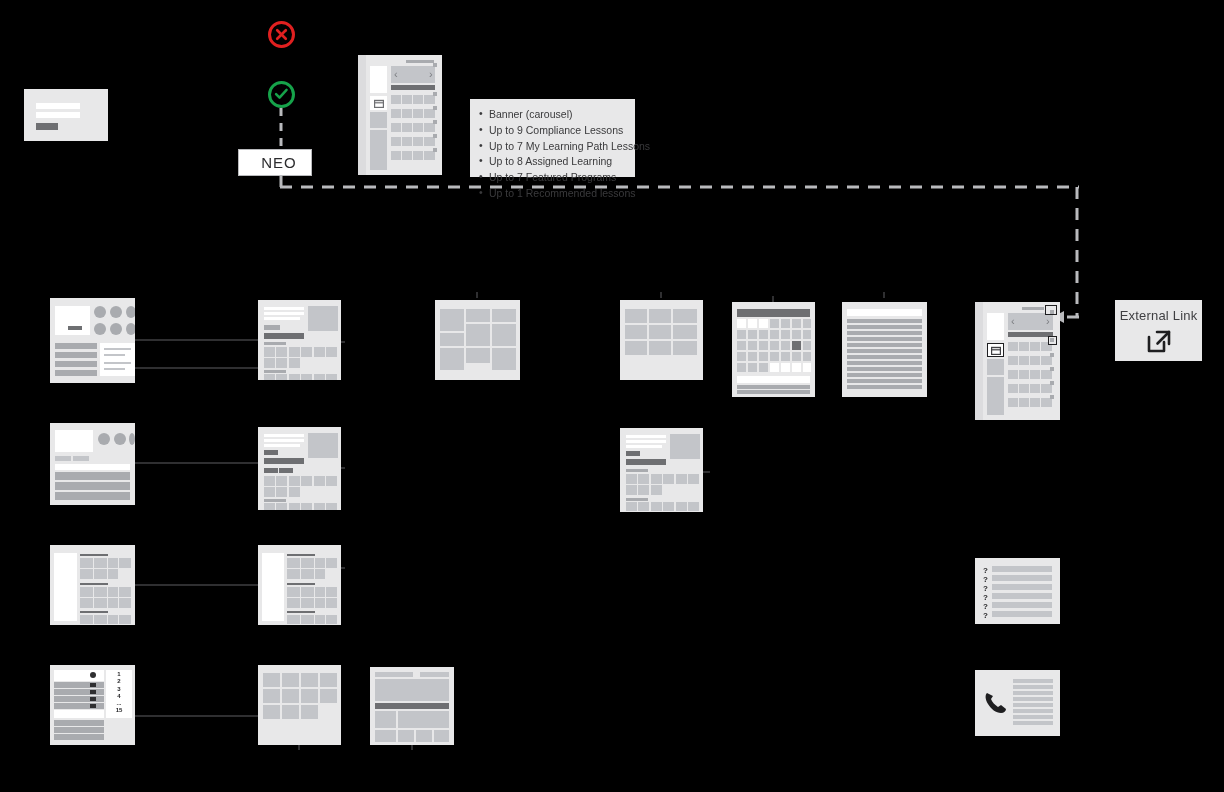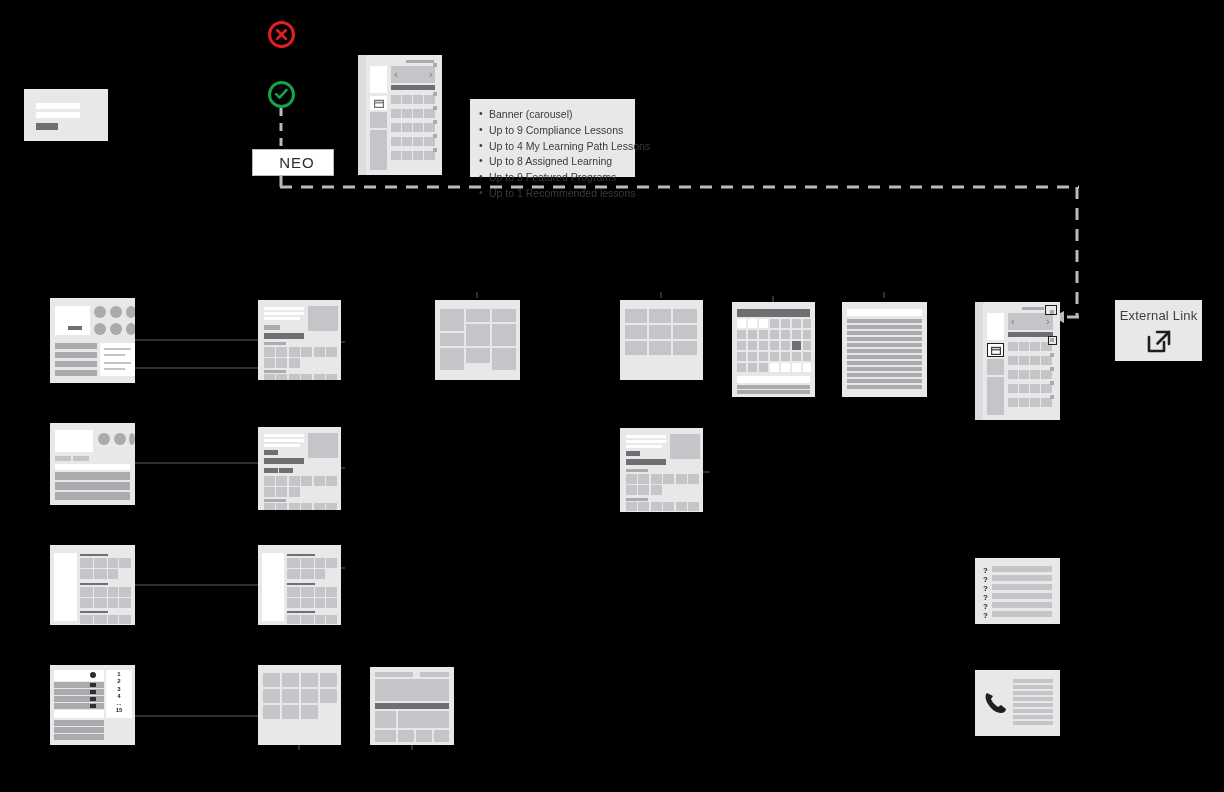--- a/index.html
+++ b/index.html
@@ -87,21 +87,21 @@
       <line x1="19" y1="8" x2="8" y2="19" stroke="#e02020" stroke-width="3.4" stroke-linecap="round"></line>
     </svg>
   </div>
 
   <div class="abs ring ring-green" style="left:268px;top:81px;width:27px;height:27px;">
     <svg viewBox="0 0 27 27" style="width:21px;height:21px;">
       <polyline points="6.5,13 11,17.5 20,7.5" fill="none" stroke="#16a34a" stroke-width="3.2" stroke-linecap="round" stroke-linejoin="round"></polyline>
     </svg>
   </div>
 
-  <div class="abs neo-box" style="left:252px;top:149px;width:82px;height:27px;padding-left:8px;">
+  <div class="abs neo-box" style="left:238px;top:149px;width:74px;height:27px;padding-left:8px;">
     <span>NEO</span>
   </div>
 
   <div class="abs wf" style="left:24px;top:89px;width:84px;height:52px;">
     <div class="blk wht" style="left:12px;top:14px;width:44px;height:6px;"></div>
     <div class="blk wht" style="left:12px;top:23px;width:44px;height:6px;"></div>
     <div class="blk g-x" style="left:12px;top:34px;width:22px;height:7px;"></div>
   </div>
 
   <div class="abs wf" style="left:358px;top:55px;width:84px;height:120px;">
@@ -150,23 +150,23 @@
     <div class="blk" style="left:75px;top:51px;width:4px;height:4px;background:#a9abaf;"></div>
     <div class="blk" style="left:75px;top:65px;width:4px;height:4px;background:#a9abaf;"></div>
     <div class="blk" style="left:75px;top:79px;width:4px;height:4px;background:#a9abaf;"></div>
     <div class="blk" style="left:75px;top:93px;width:4px;height:4px;background:#a9abaf;"></div>
   </div>
 
   <div class="abs notes" style="left:470px;top:99px;width:165px;height:78px;">
     <ul>
       <li>Banner (carousel)</li>
       <li>Up to 9 Compliance Lessons</li>
-      <li>Up to 4 My Learning Path Lessons</li>
+      <li>Up to 7 My Learning Path Lessons</li>
       <li>Up to 8 Assigned Learning</li>
-      <li>Up to 9 Featured Programs</li>
+      <li>Up to 7 Featured Programs</li>
       <li>Up to 1 Recommended lessons</li>
     </ul>
   </div>
 
   <div class="abs wf" style="left:50px;top:298px;width:85px;height:85px;">
     <div class="blk wht" style="left:5px;top:8px;width:35px;height:29px;"></div>
     <div class="blk g-x" style="left:18px;top:28px;width:14px;height:4px;"></div>
     <div class="blk" style="left:44px;top:8px;width:12px;height:12px;border-radius:50%;background:#a9abaf;"></div>
     <div class="blk" style="left:60px;top:8px;width:12px;height:12px;border-radius:50%;background:#a9abaf;"></div>
     <div class="blk" style="left:76px;top:8px;width:10px;height:12px;border-radius:50%;background:#a9abaf;"></div>

